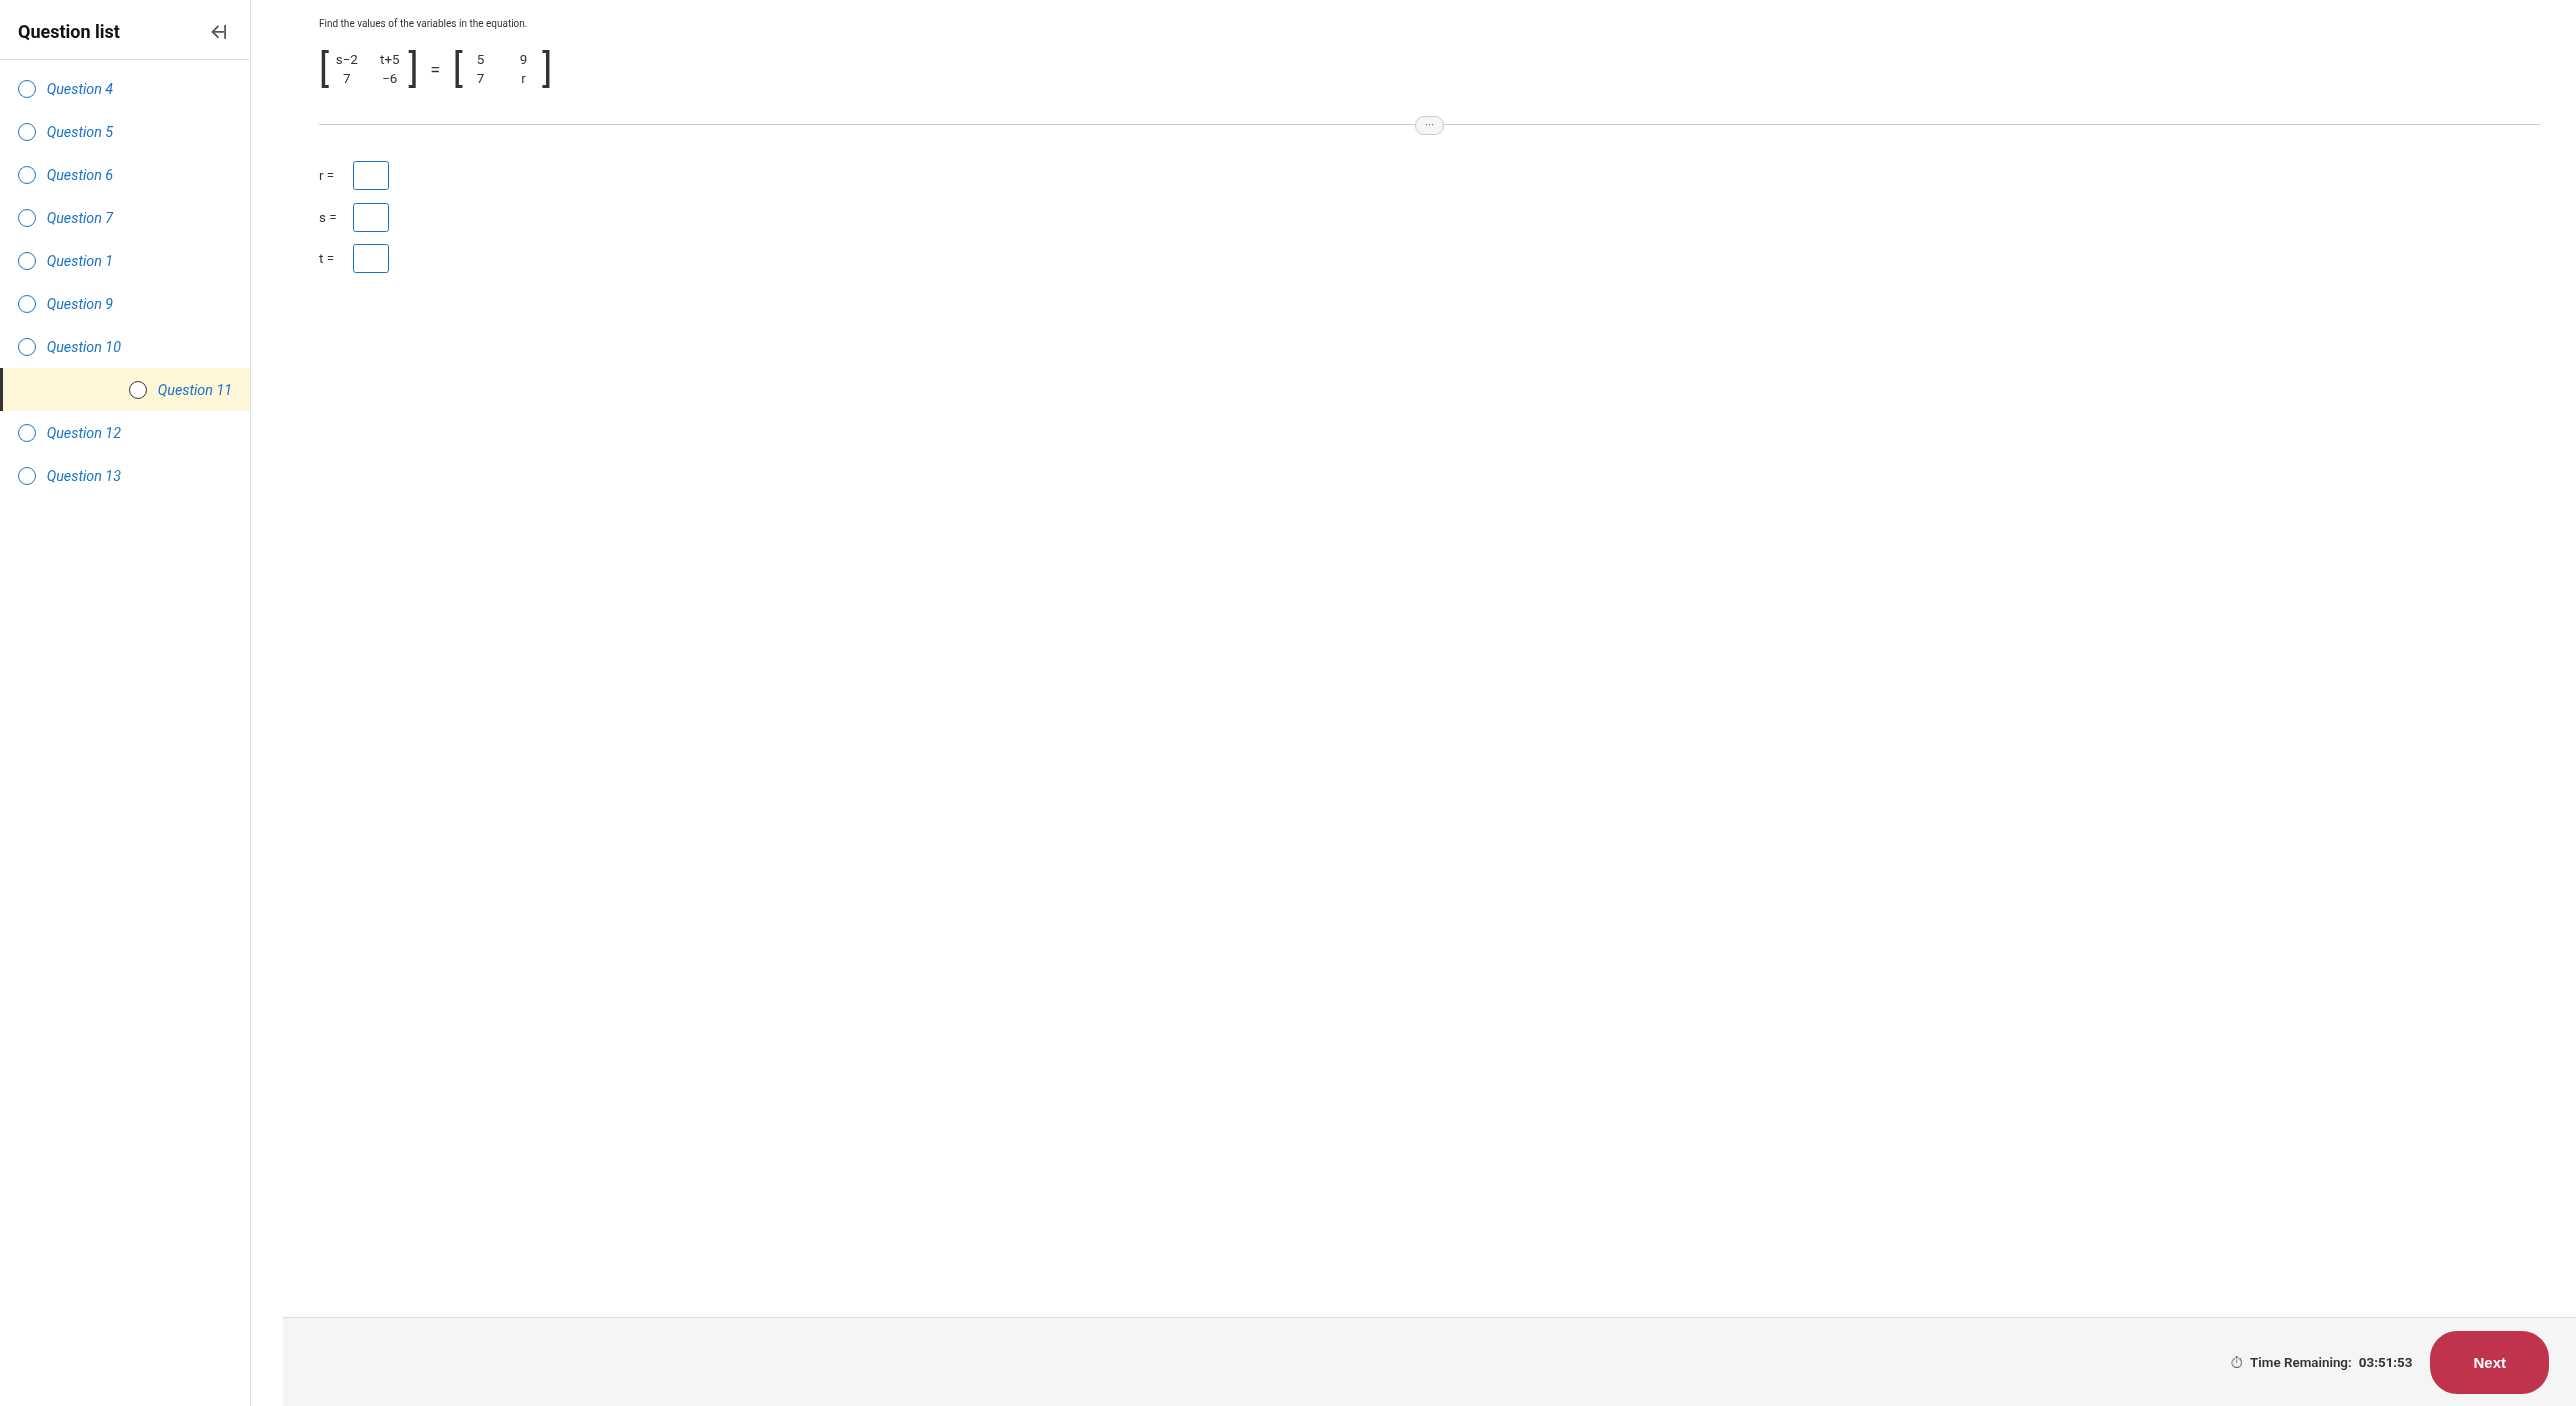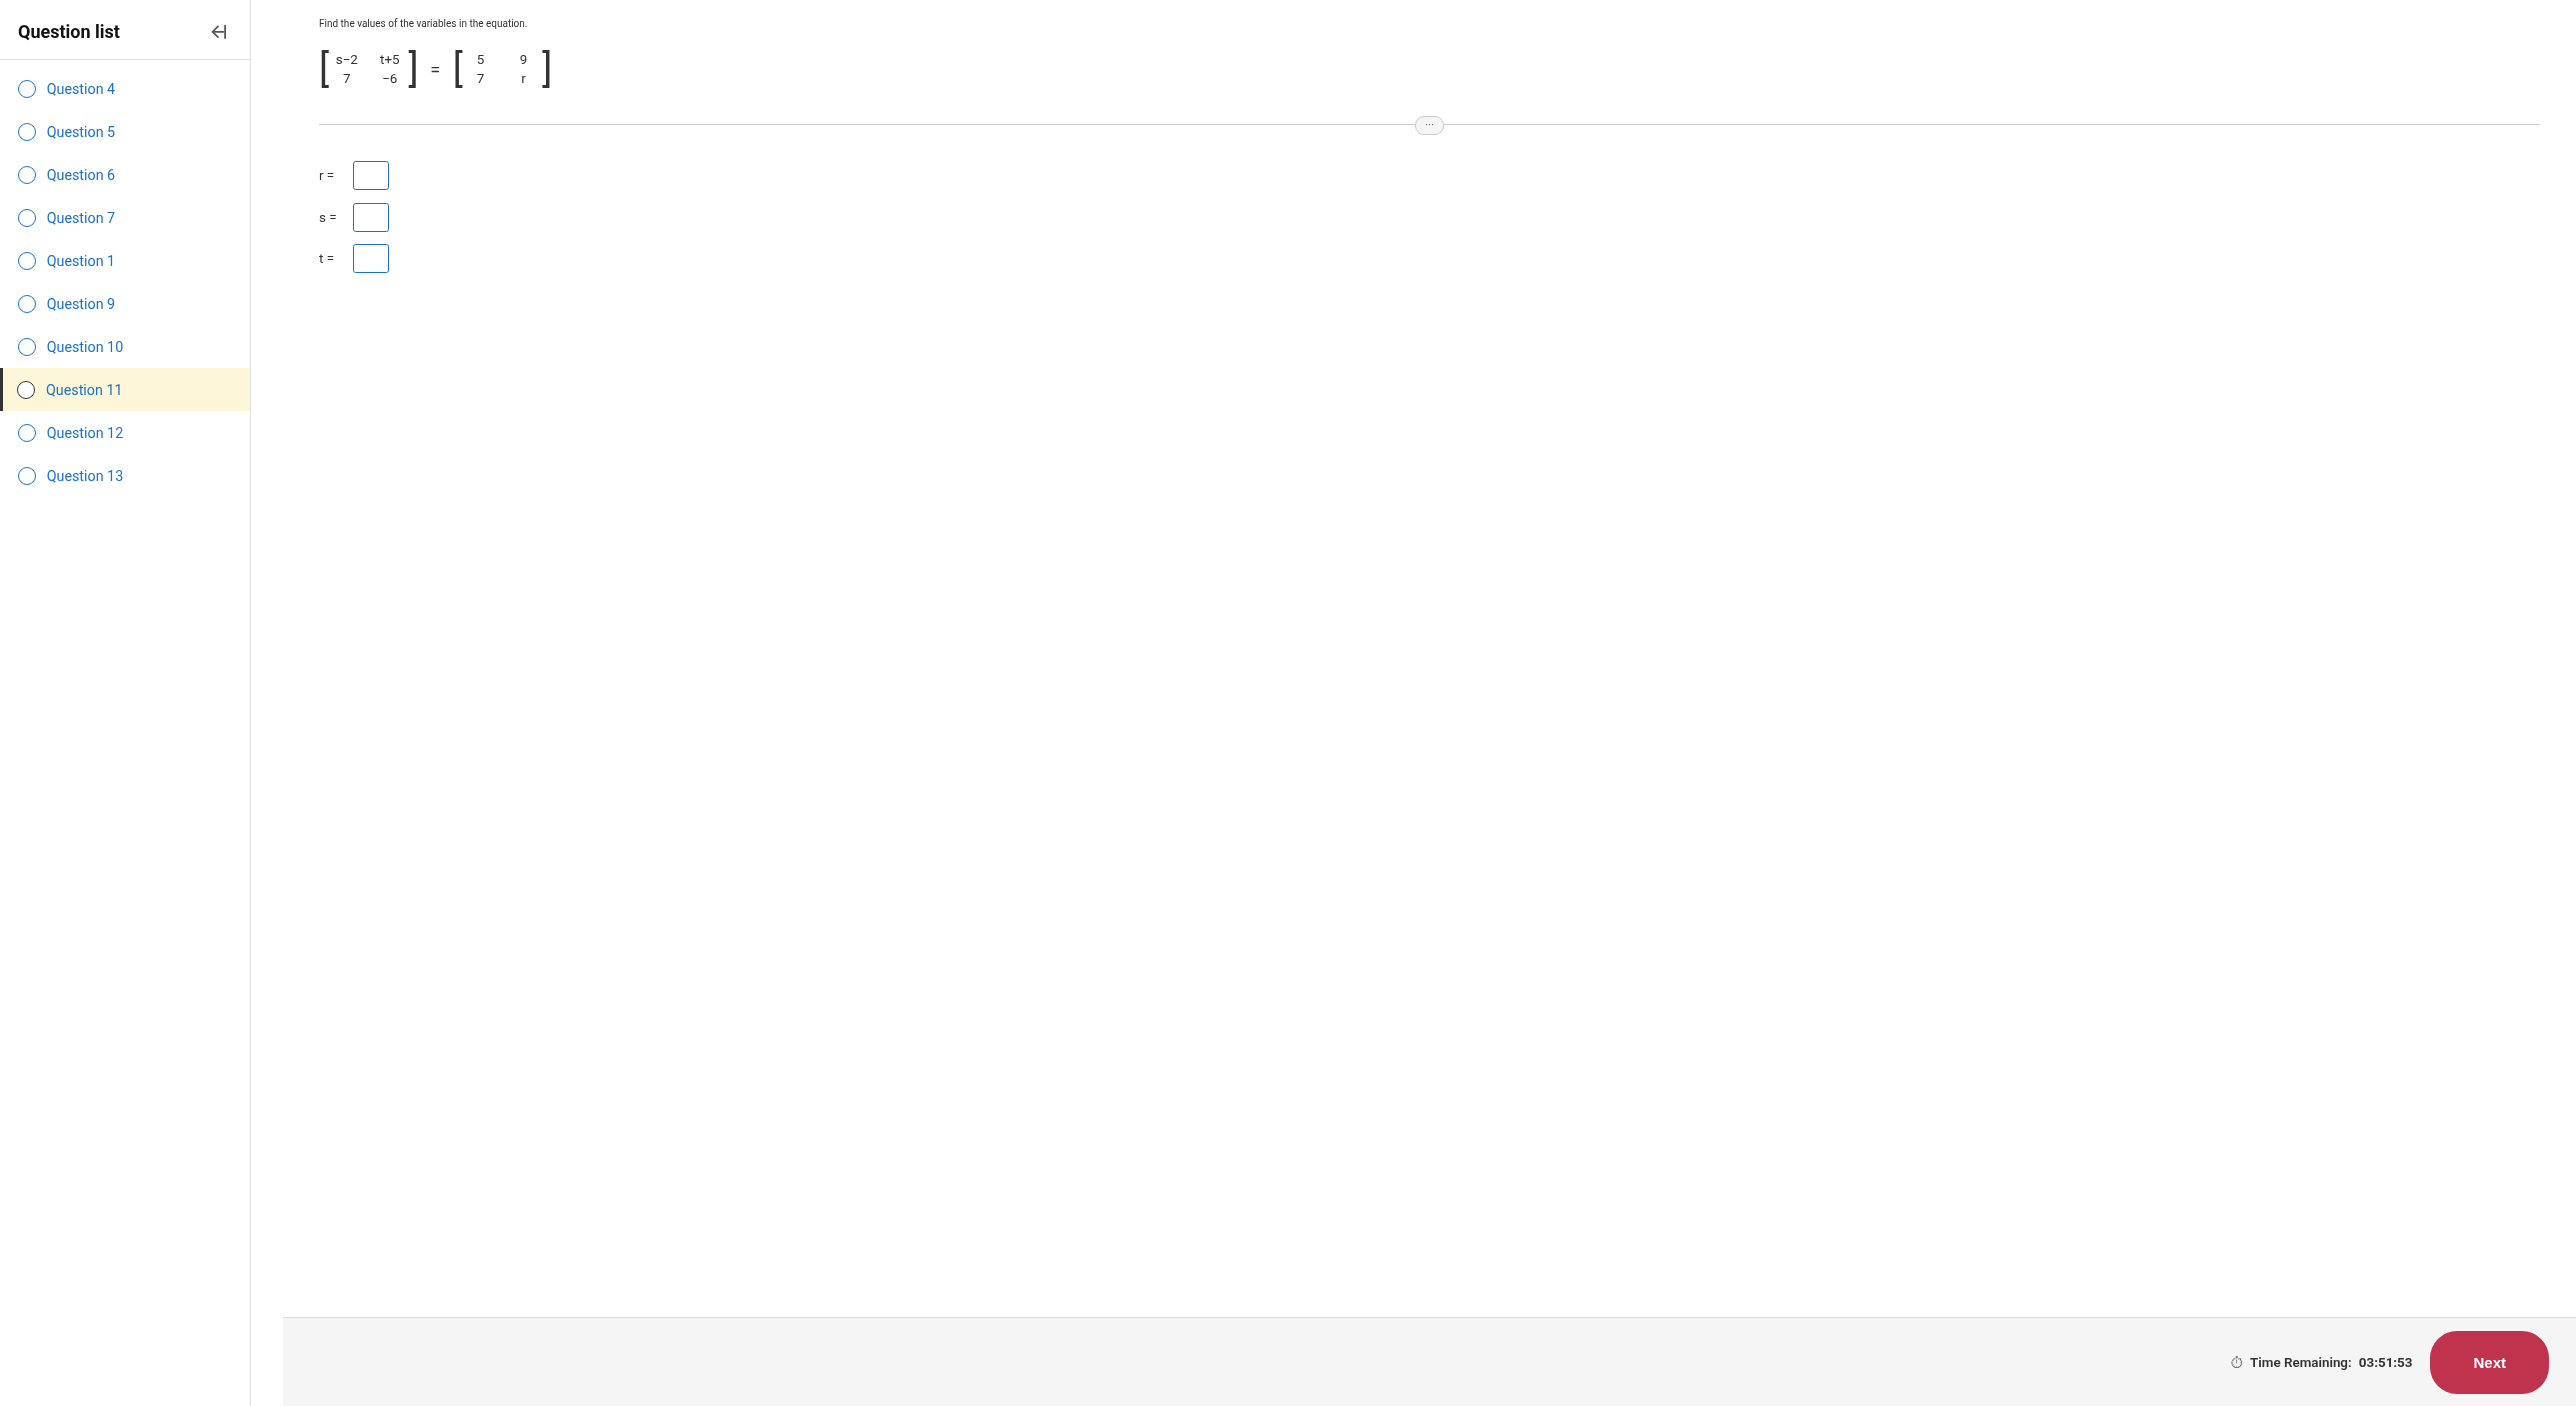--- a/index.html
+++ b/index.html
@@ -55,36 +55,38 @@
       color: #555;
       font-size: 16px;
       padding: 3.6px;
       display: flex;
       align-items: center;
     }
 
     .sidebar-list {
       list-style: none;
       padding: 7.2px 0;
+      font-style: italic;
     }
 
     .sidebar-item {
       display: flex;
       align-items: center;
       gap: 10.7px;
       padding: 12.5px 18px;
       cursor: pointer;
       color: #1a73c7;
       font-size: 14.3px;
     }
 
     .sidebar-item.active {
       background: #fdf6d8;
       border-left: 3.6px solid #333;
       padding-left: 14.3px;
+      justify-content: flex-end;
     }
 
     .sidebar-item .radio-circle {
       width: 18px;
       height: 18px;
       border-radius: 50%;
       border: 1.8px solid #1a73c7;
       flex-shrink: 0;
       background: #fff;
     }

